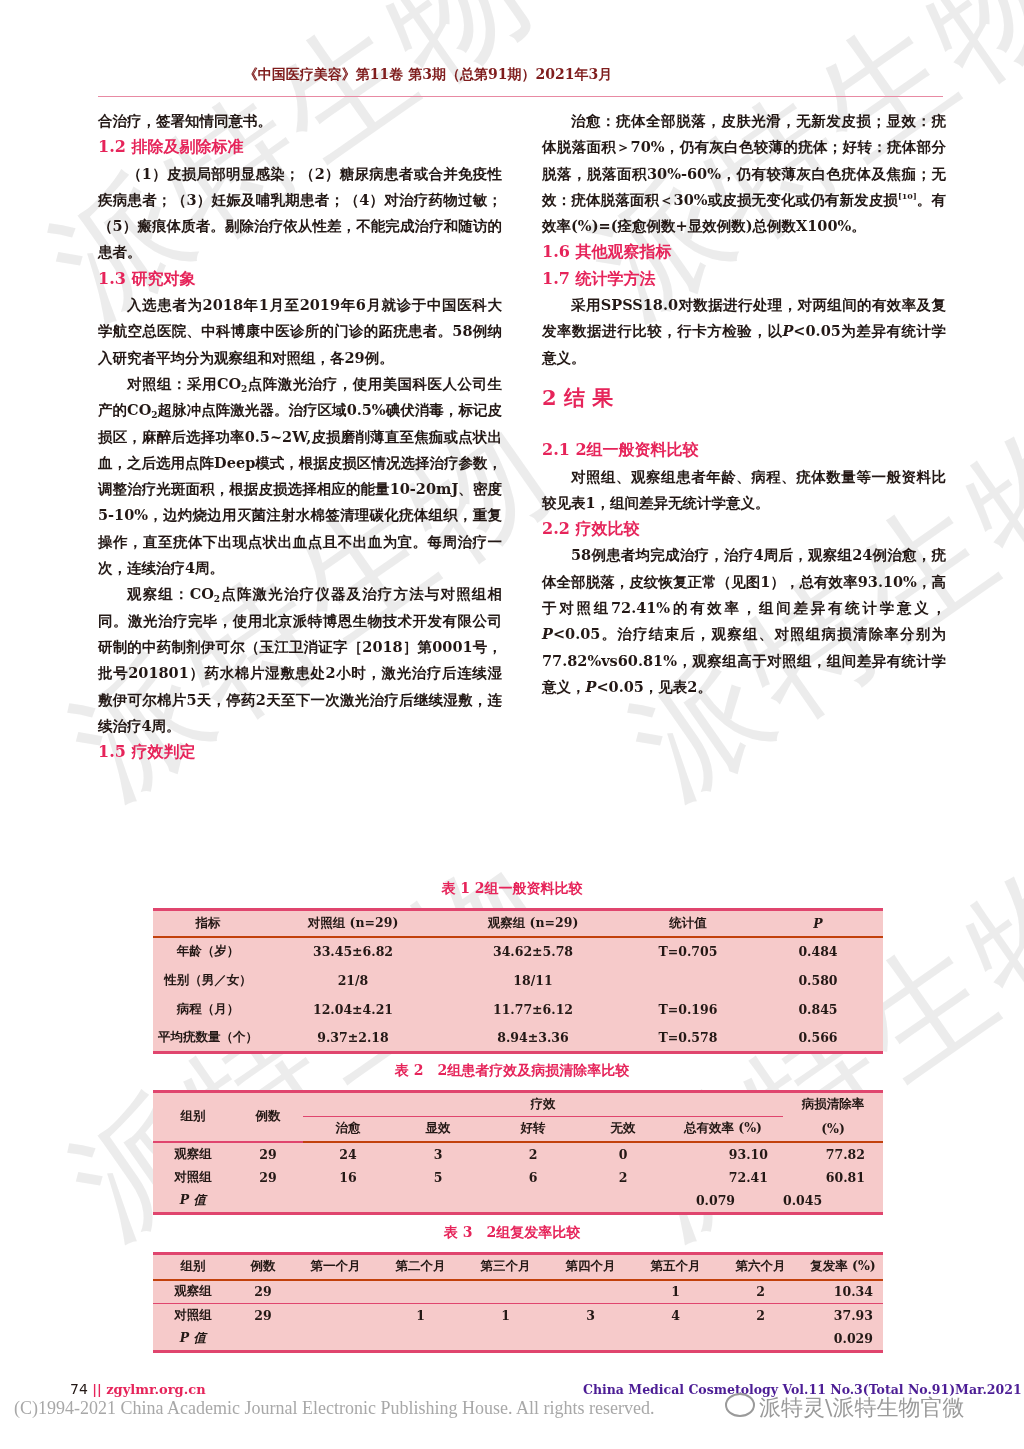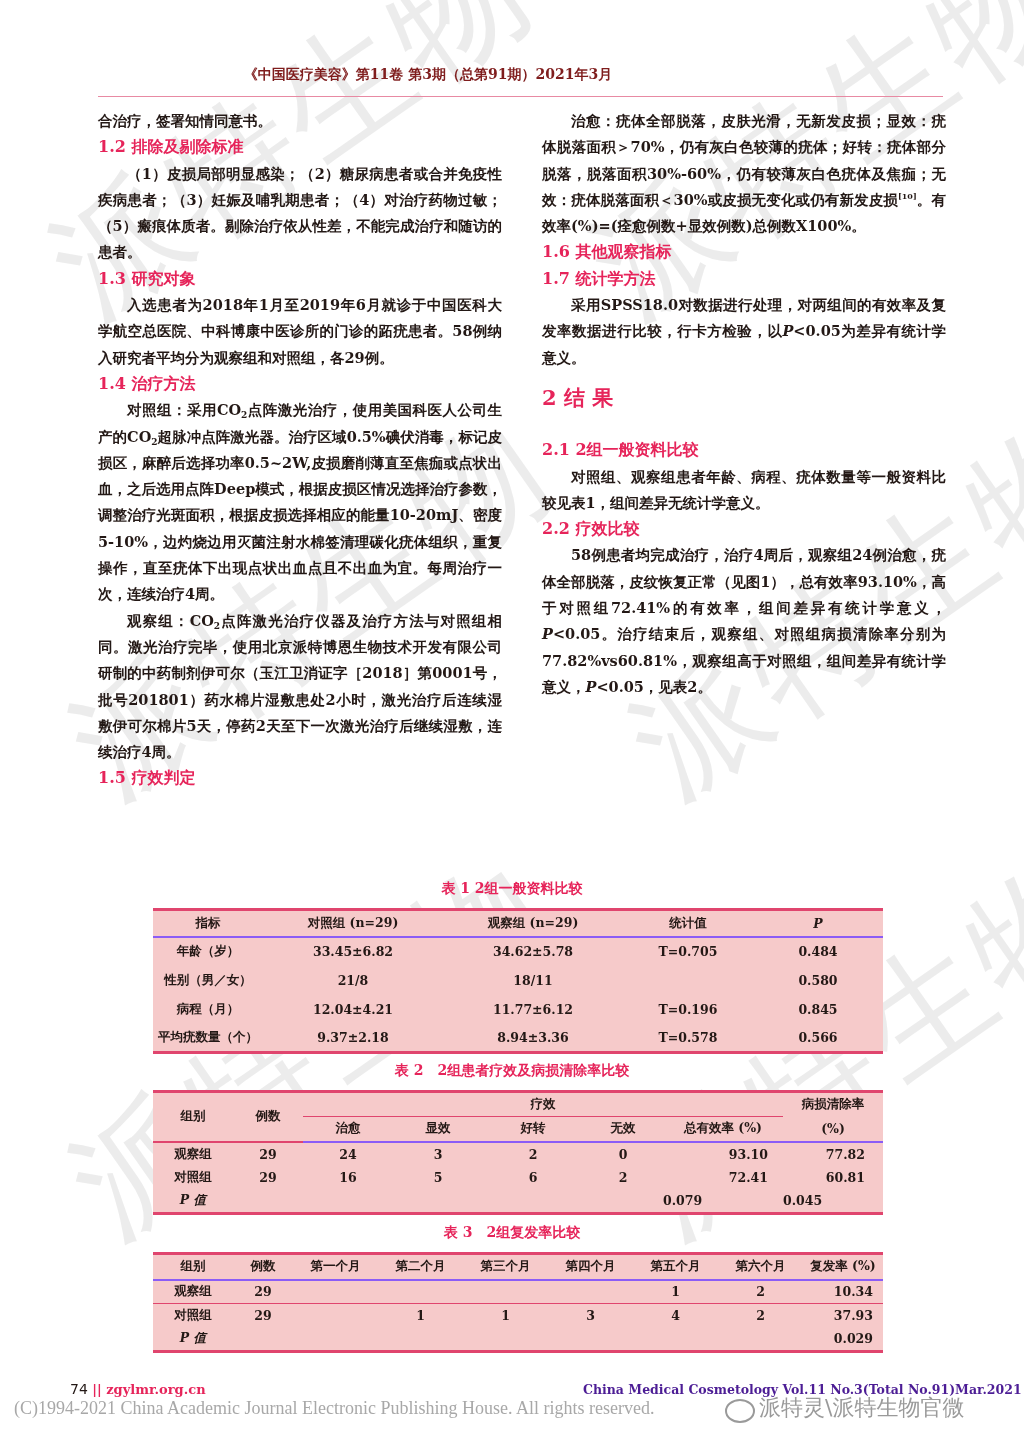--- a/index.html
+++ b/index.html
@@ -17,28 +17,28 @@
   .col p.indent { text-indent:2em; }
   .h2 { color:#e6245a; font-weight:bold; font-size:16px; line-height:26.3px; }
   .h1 { color:#e6245a; font-weight:bold; font-size:21px; margin:14px 0 26px 0; line-height:26.3px; }
   sub { font-size:9px; vertical-align:-3px; line-height:0; }
   sup { font-size:8px; vertical-align:6px; line-height:0; }
   .table-caption { position:absolute; left:0; width:1024px; text-align:center; color:#e6245a;
                    font-weight:bold; font-size:14px; z-index:2; }
   table.dt { position:absolute; left:153px; width:730px; border-collapse:collapse; background:#f6caca;
              font-size:12.5px; font-weight:bold; z-index:2; border-top:3px solid #e0456e; border-bottom:3px solid #e0456e; }
   table.dt td, table.dt th { text-align:center; padding:0; font-weight:bold; }
-  table.dt tr.head th { border-bottom:2px solid #8b5cf6; }
+  table.dt tr.head th { border-bottom:2px solid #c2410c; }
   table.dt tr.row-sep td { border-bottom:1px solid #e0456e; }
   .italic { font-style:italic; }
   .footer-page { position:absolute; top:1381px; left:70px; font-family:"DejaVu Sans", sans-serif; font-size:14px; color:#231815; z-index:2; }
   .footer-site { color:#e6245a; font-weight:bold; font-size:13px; font-family:"DejaVu Serif", serif; }
   .footer-journal { position:absolute; top:1382px; left:583px; color:#4c1d95; font-weight:bold; font-size:12.5px; z-index:2; }
   .footer-copyright { position:absolute; top:1398px; left:14px; font-family:"Liberation Serif", serif; font-size:18px; color:#a8a8a8; z-index:2; }
-  .footer-wechat { position:absolute; top:1393px; left:725px; font-family:"DejaVu Sans", sans-serif; font-size:22px; color:#9a9a9a; z-index:3; display:flex; align-items:flex-end; gap:4px; }
+  .footer-wechat { position:absolute; top:1393px; left:725px; font-family:"DejaVu Sans", sans-serif; font-size:22px; color:#9a9a9a; z-index:3; display:flex; align-items:flex-start; gap:4px; }
   .wechat-icon { width:26px; height:20px; border:2px solid #9a9a9a; border-radius:50%; display:inline-block; position:relative; }
 </style>
 </head>
 <body>
 
 <div class="watermark" style="top:40px;left:20px;">派特生物</div>
 <div class="watermark" style="top:40px;left:560px;">派特生物</div>
 <div class="watermark" style="top:520px;left:40px;">派特生物</div>
 <div class="watermark" style="top:520px;left:600px;">派特生物</div>
 <div class="watermark" style="top:960px;left:40px;">派特生物</div>
@@ -46,21 +46,20 @@
 
 <div class="page-header">《中国医疗美容》第11卷 第3期（总第91期）2021年3月</div>
 <div class="header-rule"></div>
 
 <div class="col left">
   <p>合治疗，签署知情同意书。</p>
   <div class="h2">1.2 排除及剔除标准</div>
   <p class="indent">（1）皮损局部明显感染；（2）糖尿病患者或合并免疫性疾病患者；（3）妊娠及哺乳期患者；（4）对治疗药物过敏；（5）瘢痕体质者。剔除治疗依从性差，不能完成治疗和随访的患者。</p>
   <div class="h2">1.3 研究对象</div>
   <p class="indent">入选患者为2018年1月至2019年6月就诊于中国医科大学航空总医院、中科博康中医诊所的门诊的跖疣患者。58例纳入研究者平均分为观察组和对照组，各29例。</p>
-  <div class="h2">1.4 治疗方法</div>
   <p class="indent"><span>对照组：采用CO</span><sub>2</sub><span>点阵激光治疗，使用美国科医人公司生产的CO</span><sub>2</sub><span>超脉冲点阵激光器。治疗区域0.5%碘伏消毒，标记皮损区，麻醉后选择功率0.5~2W,皮损磨削薄直至焦痂或点状出血，之后选用点阵Deep模式，根据皮损区情况选择治疗参数，调整治疗光斑面积，根据皮损选择相应的能量10-20mJ、密度5-10%，边灼烧边用灭菌注射水棉签清理碳化疣体组织，重复操作，直至疣体下出现点状出血点且不出血为宜。每周治疗一次，连续治疗4周。</span></p>
   <p class="indent"><span>观察组：CO</span><sub>2</sub><span>点阵激光治疗仪器及治疗方法与对照组相同。激光治疗完毕，使用北京派特博恩生物技术开发有限公司研制的中药制剂伊可尔（玉江卫消证字［2018］第0001号，批号201801）药水棉片湿敷患处2小时，激光治疗后连续湿敷伊可尔棉片5天，停药2天至下一次激光治疗后继续湿敷，连续治疗4周。</span></p>
   <div class="h2">1.5 疗效判定</div>
 </div>
 
 <div class="col right">
   <p class="indent"><span>治愈：疣体全部脱落，皮肤光滑，无新发皮损；显效：疣体脱落面积＞70%，仍有灰白色较薄的疣体；好转：疣体部分脱落，脱落面积30%-60%，仍有较薄灰白色疣体及焦痂；无效：疣体脱落面积＜30%或皮损无变化或仍有新发皮损</span><sup>[10]</sup><span>。有效率(%)=(痊愈例数+显效例数)总例数X100%。</span></p>
   <div class="h2">1.6 其他观察指标</div>
   <div class="h2">1.7 统计学方法</div>
   <p class="indent"><span>采用SPSS18.0对数据进行处理，对两组间的有效率及复发率数据进行比较，行卡方检验，以</span><i>P</i><span>&lt;0.05为差异有统计学意义。</span></p>
@@ -166,21 +165,21 @@
     <td style="text-align:right;padding-right:15px;">72.41</td>
     <td style="text-align:right;padding-right:18px;">60.81</td>
   </tr>
   <tr style="height:24px;">
     <td class="italic">P 值</td>
     <td></td>
     <td></td>
     <td></td>
     <td></td>
     <td></td>
-    <td style="text-align:left;padding-right:15px;">0.079</td>
+    <td style="text-align:center;padding-right:15px;">0.079</td>
     <td style="text-align:left;padding-right:18px;">0.045</td>
   </tr>
 </tbody>
   </table>
 
 <div class="table-caption" style="top:1224px;">表 3　2组复发率比较</div>
 <table class="dt" style="top:1252px;">
   <colgroup>
       <col style="width:80px">
       <col style="width:60px">

